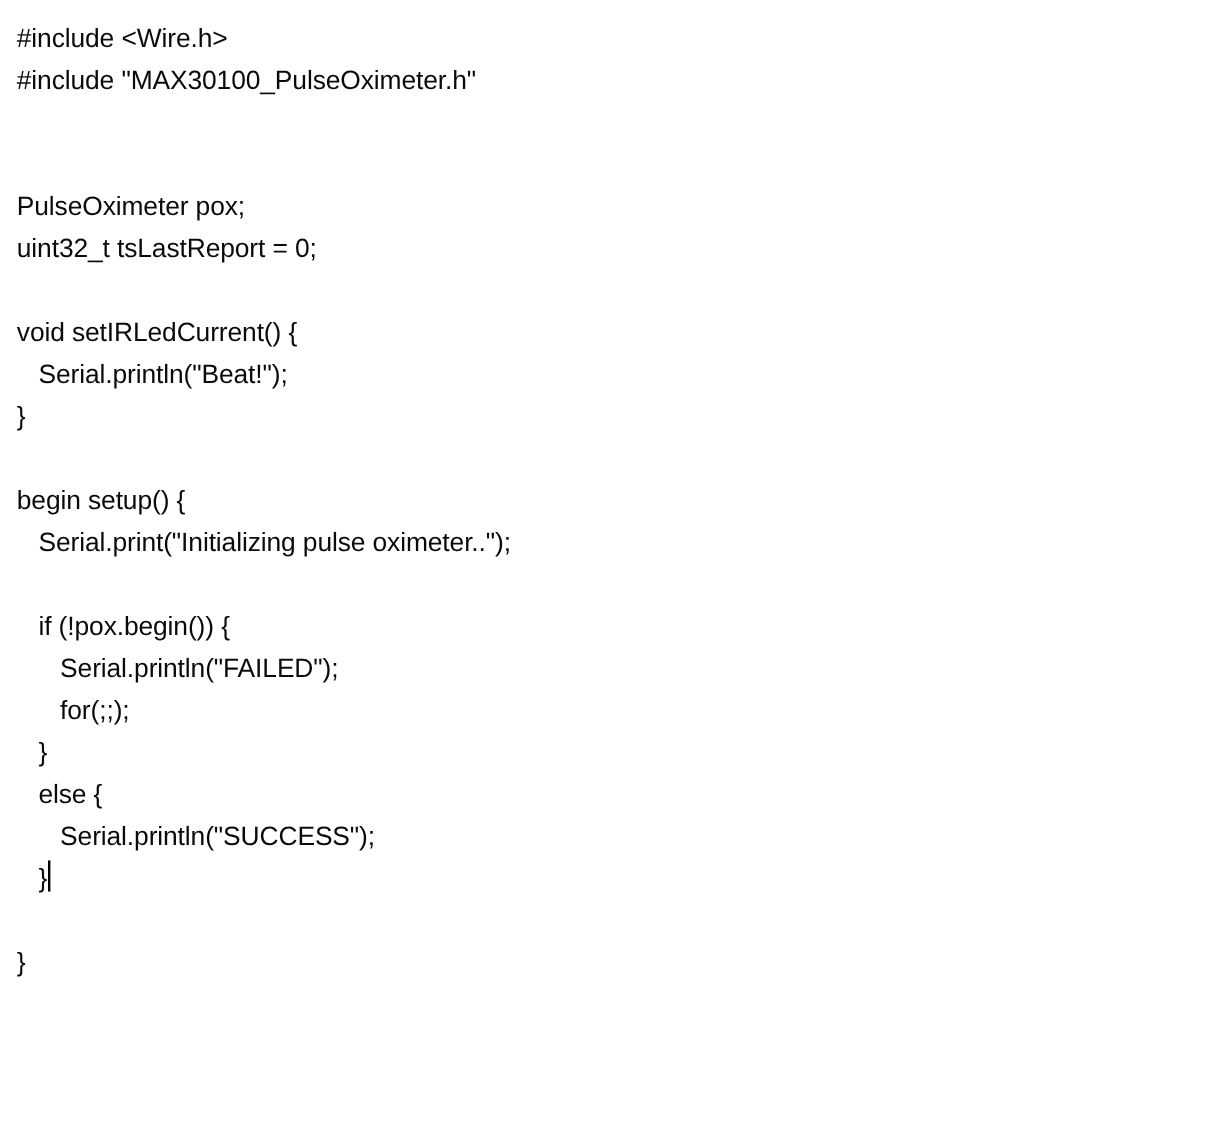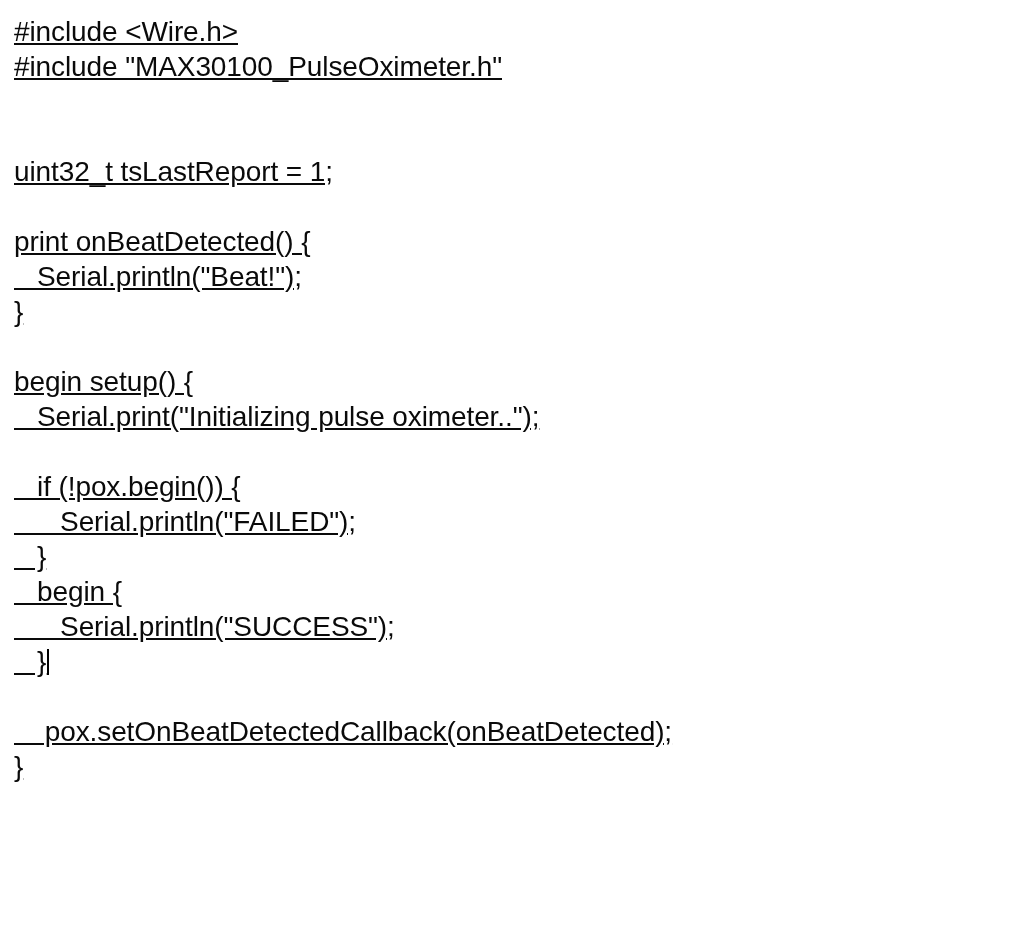--- a/index.html
+++ b/index.html
@@ -22,26 +22,25 @@
     width: 1024px;
     height: 950px;
     background: #ffffff;
     box-sizing: border-box;
     padding: 14px 0 0 14px;
   }
 
   .code-line {
     height: 35px;
     line-height: 35px;
-    font-size: 28px;
+    font-size: 22px;
     letter-spacing: -0.1px;
     white-space: pre;
     color: #0a0a0a;
     font-family: "Liberation Sans", sans-serif;
-    text-decoration: underline;
   }
 
   .code-line.blank {
     height: 35px;
   }
 
   
   .caret {
     display: inline-block;
     width: 2px;
@@ -53,32 +52,33 @@
 </style>
 </head>
 <body>
 
 <div id="code-editor">
   <div id="code-lines">
       <div class="code-line"><span>#include &lt;Wire.h&gt;</span></div>
       <div class="code-line"><span>#include "MAX30100_PulseOximeter.h"</span></div>
       <div class="code-line blank"><span></span></div>
       <div class="code-line blank"><span></span></div>
-      <div class="code-line"><span>uint32_t tsLastReport = 1;</span></div>
+      <div class="code-line"><span>PulseOximeter pox;</span></div>
+      <div class="code-line"><span>uint32_t tsLastReport = 0;</span></div>
       <div class="code-line blank"><span></span></div>
-      <div class="code-line"><span>print onBeatDetected() {</span></div>
+      <div class="code-line"><span>void setIRLedCurrent() {</span></div>
       <div class="code-line"><span>   Serial.println("Beat!");</span></div>
       <div class="code-line"><span>}</span></div>
       <div class="code-line blank"><span></span></div>
       <div class="code-line"><span>begin setup() {</span></div>
       <div class="code-line"><span>   Serial.print("Initializing pulse oximeter..");</span></div>
       <div class="code-line blank"><span></span></div>
       <div class="code-line"><span>   if (!pox.begin()) {</span></div>
       <div class="code-line"><span>      Serial.println("FAILED");</span></div>
+      <div class="code-line"><span>      for(;;);</span></div>
       <div class="code-line"><span>   }</span></div>
-      <div class="code-line"><span>   begin {</span></div>
+      <div class="code-line"><span>   else {</span></div>
       <div class="code-line"><span>      Serial.println("SUCCESS");</span></div>
       <div class="code-line"><span>   }</span><span class="caret" style="background: rgb(0, 0, 0);"></span></div>
       <div class="code-line blank"><span></span></div>
-      <div class="code-line"><span>    pox.setOnBeatDetectedCallback(onBeatDetected);</span></div>
       <div class="code-line"><span>}</span></div>
     </div>
 </div>
 
 </body></html>

